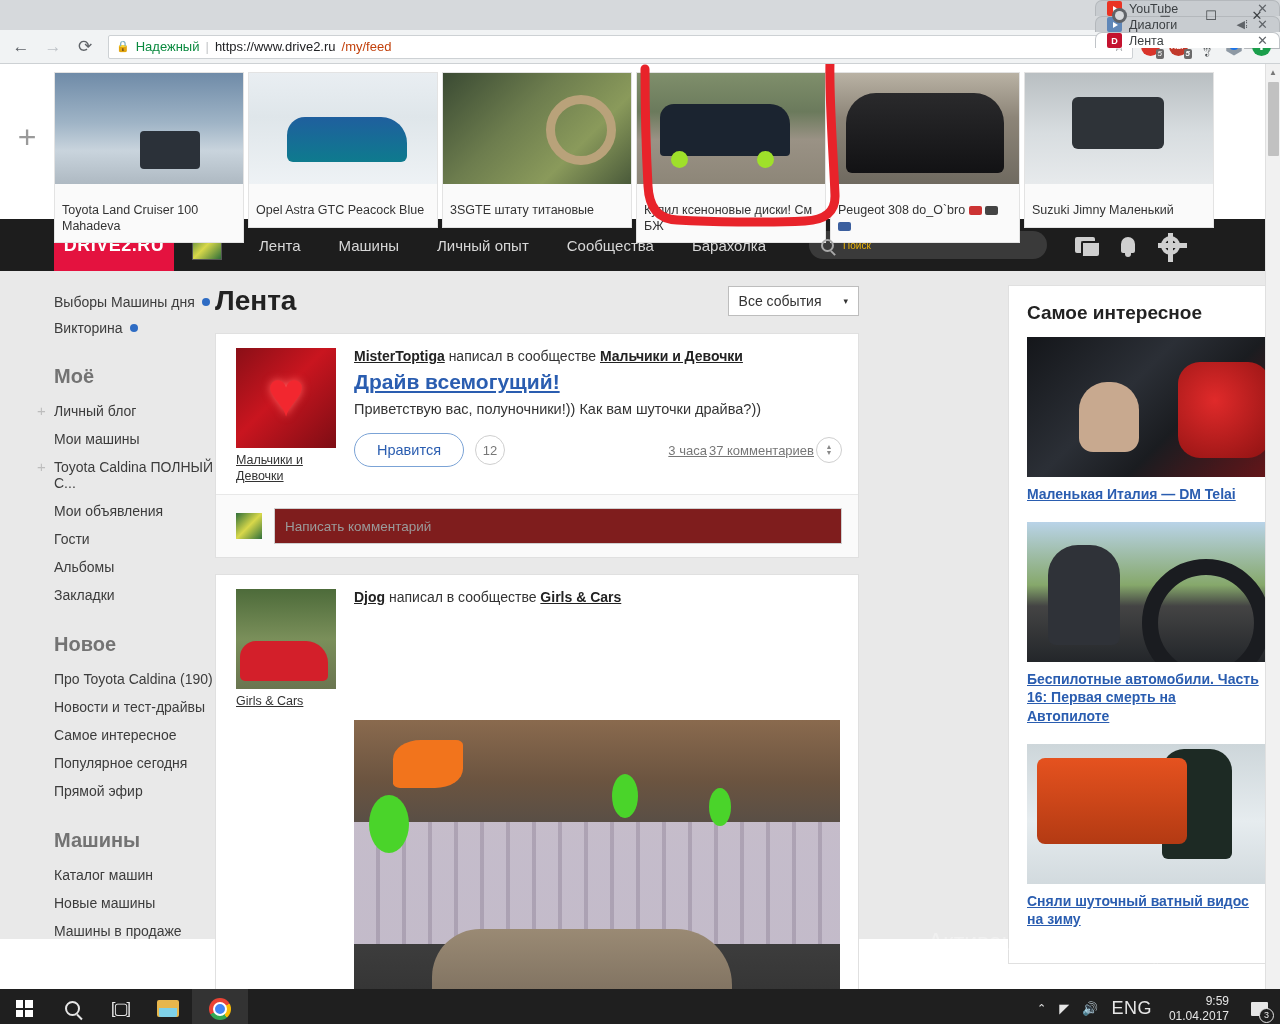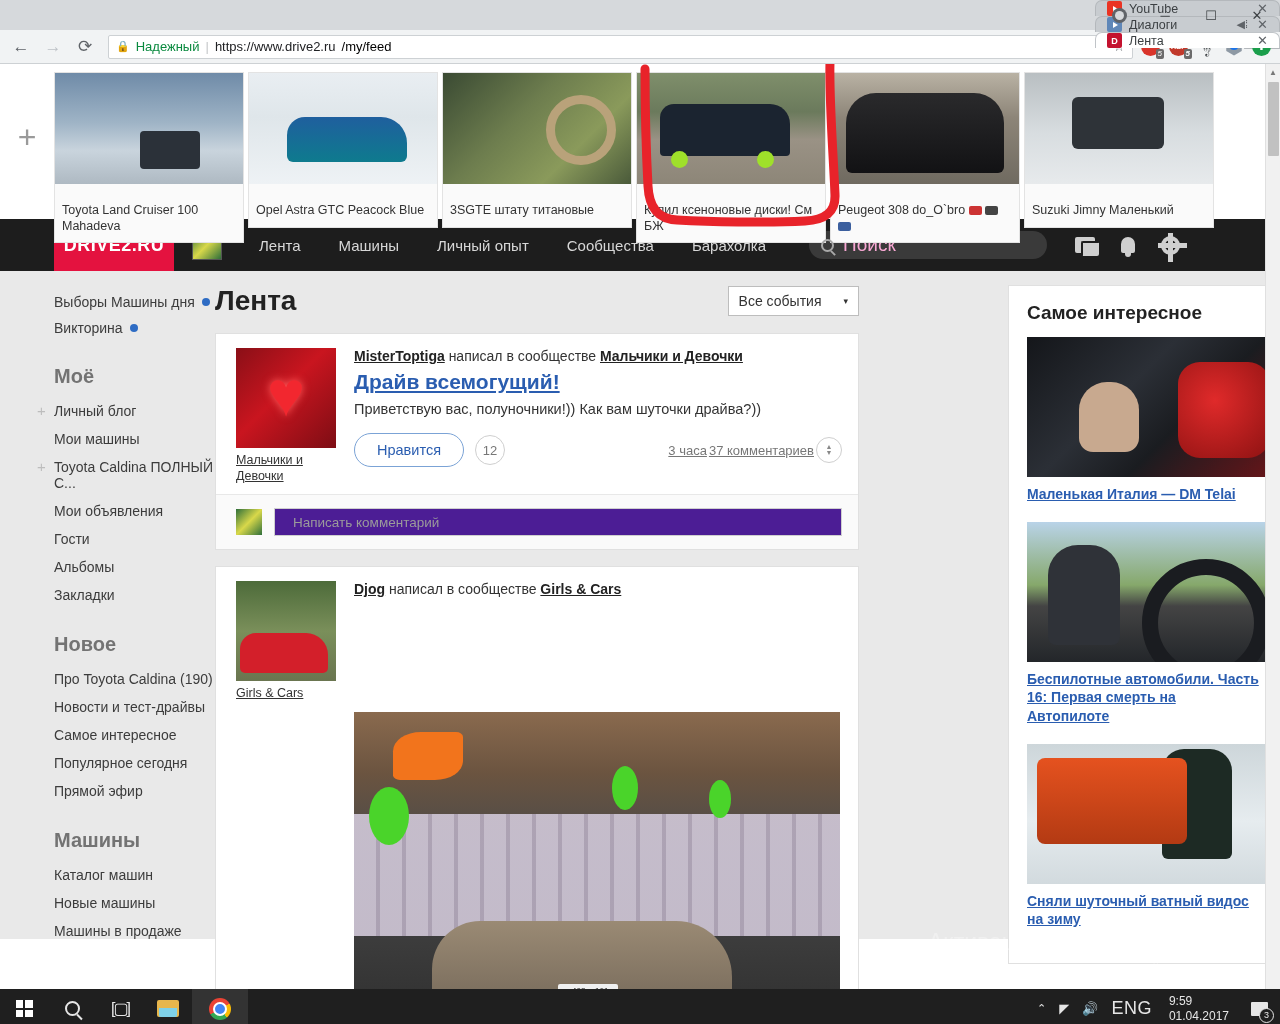--- a/index.html
+++ b/index.html
@@ -43,21 +43,21 @@
      border-bottom:1px solid #cdd1d4; }
   .nav-btn { width:30px; height:30px; display:flex; align-items:center; justify-content:center;
      font-size:17px; color:#5f6368; }
   .nav-btn.dim { color:#bdc1c6; }
   .omnibox { flex:1; height:24px; background:#fff; border:1px solid #cdd1d4; border-radius:2px;
      display:flex; align-items:center; padding:0 7px; margin:0 6px; gap:6px; font-size:13px; }
   .lock { color:#0a8a3f; font-size:11px; }
   .secure-txt { color:#0a8a3f; font-size:13px; }
   .omni-sep { color:#c4c7c9; }
   .url-main { color:#202124; }
-  .url-dim { color:#000000; }
+  .url-dim { color:#c2410c; }
   .star { margin-left:auto; color:#5f6368; font-size:13px; }
   .ext-icons { display:flex; align-items:center; gap:9px; padding-right:3px; }
   .ext { width:19px; height:19px; position:relative; display:flex; align-items:center; justify-content:center;
      font-size:10px; color:#fff; }
   .ext-badge { position:absolute; right:-4px; bottom:-3px; background:#6b6b6b; color:#fff;
      font-size:8px; border-radius:2px; padding:0 2px; line-height:10px; }
   .ext-opera { background:#d9342b; border-radius:50%; }
   .ext-abp { background:#c1392b; border-radius:50%; font-size:7px; font-weight:bold; }
   .ext-music { color:#3c4043; font-size:16px; }
   .ext-eye { width:18px;height:18px;background:#8e99a4; clip-path:polygon(50% 0,93% 25%,93% 75%,50% 100%,7% 75%,7% 25%); }
@@ -101,21 +101,21 @@
   .brand { width:120px; height:52px; background:#e4123f; display:flex; align-items:center;
      justify-content:center; color:#fff; font-weight:bold; font-size:18px; letter-spacing:.5px;
      font-family:"Liberation Sans", sans-serif; margin-left:54px; }
   .nav-av { width:30px; height:30px; margin:0 18px; background:linear-gradient(135deg,#2f6f3a,#d8d84a 50%,#2f6f3a);
      border:1px solid #555; }
   .sitenav a { color:#d7d7d7; font-size:15px; text-decoration:none; padding:0 19px; }
   .searchbox { width:238px; height:28px; background:#3a3a3a; border-radius:14px; display:flex;
      align-items:center; padding:0 12px; gap:9px; margin-left:24px; }
   .search-ico { width:13px;height:13px;border:2px solid #a9a9a9;border-radius:50%;position:relative;flex:0 0 13px;}
   .search-ico::after{content:'';position:absolute;right:-4px;bottom:-4px;width:6px;height:2px;background:#a9a9a9;transform:rotate(45deg);}
-  .search-ph { color:#f9a8d4; font-size:19px; }
+  .search-ph { color:#eab308; font-size:10px; }
   .navicons { display:flex; align-items:center; gap:26px; margin-left:28px; }
   .ic-chat{width:20px;height:16px;background:#cfcfcf;border-radius:2px;position:relative;}
   .ic-chat::after{content:'';position:absolute;left:6px;top:4px;width:16px;height:13px;background:#cfcfcf;border-radius:2px;border-left:2px solid #1d1d1d;border-top:2px solid #1d1d1d;}
   .ic-bell{width:14px;height:16px;background:#cfcfcf;border-radius:7px 7px 2px 2px;position:relative;}
   .ic-bell::after{content:'';position:absolute;left:4px;bottom:-4px;width:6px;height:4px;background:#cfcfcf;border-radius:0 0 4px 4px;}
   .ic-gear{width:19px;height:19px;border-radius:50%;border:4px solid #cfcfcf;position:relative;}
   .ic-gear::after{content:'';position:absolute;left:-7px;top:3px;width:29px;height:5px;background:#cfcfcf;}
   .ic-gear::before{content:'';position:absolute;left:3px;top:-7px;width:5px;height:29px;background:#cfcfcf;}
 
   
@@ -158,22 +158,22 @@
      color:#2a5db0; background:#fff; }
   .like-count { width:30px;height:30px;border:1px solid #cfcfcf;border-radius:50%;display:flex;
      align-items:center;justify-content:center;font-size:13px;color:#777; }
   .post-right { margin-left:auto; display:flex; align-items:center; gap:2px; }
   .meta-link { font-size:13px; color:#777; text-decoration:underline; }
   .updown { width:26px;height:26px;border:1px solid #cfcfcf;border-radius:50%;display:flex;
      flex-direction:column;align-items:center;justify-content:center;gap:1px;color:#888;font-size:7px;line-height:6px;}
   .post-comment { border-top:1px solid #e8e8e8; background:#fafafa; padding:13px 16px 13px 20px;
      display:flex; align-items:center; gap:12px; }
   .cm-ava { width:26px;height:26px;background:linear-gradient(135deg,#2f6f3a,#d8d84a 50%,#2f6f3a);flex:0 0 26px; }
-  .cm-input { flex:1; height:28px; border:1px solid #cfcfcf; background:#4c1d95; display:flex;
-     align-items:center; padding:0 18px; font-size:13.5px; color:#9b9b9b; }
+  .cm-input { flex:1; height:36px; border:1px solid #cfcfcf; background:#7f1d1d; display:flex;
+     align-items:center; padding:0 10px; font-size:13.5px; color:#9b9b9b; }
   .post-photo { margin:0 16px 0 138px; }
   .photo-big { width:486px; height:340px; position:relative; overflow:hidden;
      background:linear-gradient(180deg,#8a6a4e 0%,#6b5440 18%,#4a4a4a 40%,#2b2b2b 100%); }
   .photo-big .graffiti { position:absolute; left:8%; top:6%; width:70px;height:48px;background:#f2741c;border-radius:40% 10% 40% 10%; }
   .photo-big .blob1{position:absolute;left:3%;top:22%;width:40px;height:58px;background:#4ad42a;border-radius:50%;}
   .photo-big .blob2{position:absolute;left:53%;top:16%;width:26px;height:44px;background:#4ad42a;border-radius:50%;}
   .photo-big .blob3{position:absolute;left:73%;top:20%;width:22px;height:38px;background:#4ad42a;border-radius:50%;}
   .photo-big .fence{position:absolute;left:0;top:30%;width:100%;height:36%;background:repeating-linear-gradient(90deg,#cfc6d6 0 22px,#b5aabd 22px 26px);opacity:.92;}
   .photo-big .car{position:absolute;left:16%;bottom:6%;width:300px;height:110px;background:linear-gradient(180deg,#9a8a74,#6e6254);border-radius:48px 56px 10px 10px;}
   .photo-big .plate{position:absolute;left:42%;bottom:16%;width:60px;height:13px;background:#f0f0f0;border-radius:2px;font-size:8px;color:#222;text-align:center;line-height:13px;}
@@ -222,21 +222,21 @@
   .tb-chrome-wrap{width:56px;height:39px;display:flex;align-items:center;justify-content:center;background:#333;position:relative;}
   .tb-chrome-wrap::after{content:'';position:absolute;bottom:0;left:6px;right:6px;height:3px;background:#59c0f0;}
   .chrome-ico{width:22px;height:22px;border-radius:50%;position:relative;
      background:conic-gradient(from -60deg,#ea4335 0 120deg,#fbbc05 120deg 200deg,#34a853 200deg 300deg,#ea4335 300deg 360deg);}
   .chrome-ico::after{content:'';position:absolute;left:6px;top:6px;width:10px;height:10px;border-radius:50%;background:#4285f4;border:2px solid #fff;box-sizing:content-box;margin:-2px;}
   .tray { margin-left:auto; display:flex; align-items:center; gap:13px; padding-right:8px; color:#e6e6e6; font-size:12px; }
   .tray .caret { font-size:11px; }
   .wifi { font-size:13px; }
   .vol { font-size:13px; }
   .lang { font-size:18px; letter-spacing:.5px; }
-  .clock { text-align:left; line-height:1.25; font-size:12px; padding:0 4px; }
+  .clock { text-align:right; line-height:1.25; font-size:12px; padding:0 4px; }
   .notif { position:relative; width:26px; height:26px; display:flex; align-items:center; justify-content:center; }
   .notif-box { width:17px;height:14px;background:#e6e6e6;border-radius:1px; }
   .notif-badge { position:absolute; right:-2px; bottom:-1px; width:15px;height:15px;border-radius:50%;
      background:#1f1f1f;border:1px solid #e6e6e6;color:#e6e6e6;font-size:9px;display:flex;align-items:center;justify-content:center;}
   .bottom-ghost { position:absolute; left:170px; bottom:40px; width:620px; height:14px;
      color:rgba(255,255,255,.10); font-size:12px; font-family:"Liberation Mono", monospace; }
 </style>
 </head>
 <body>
 

